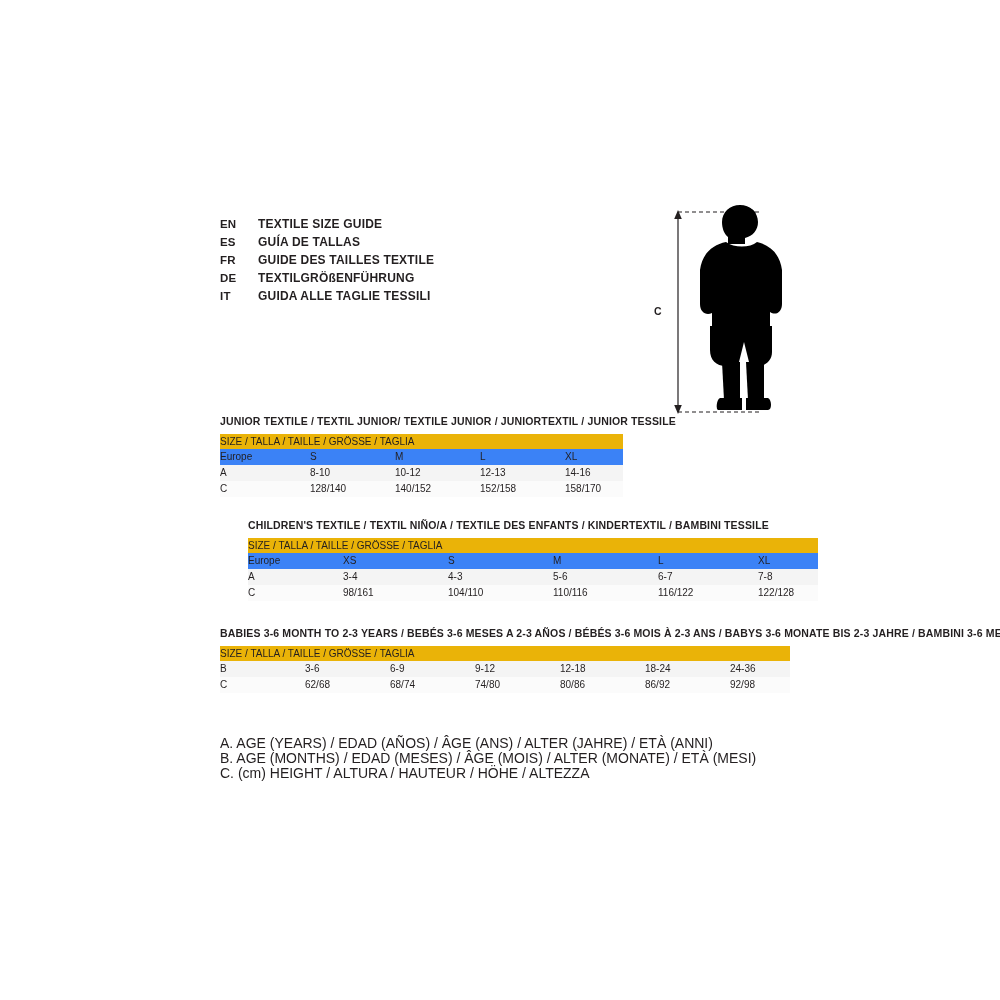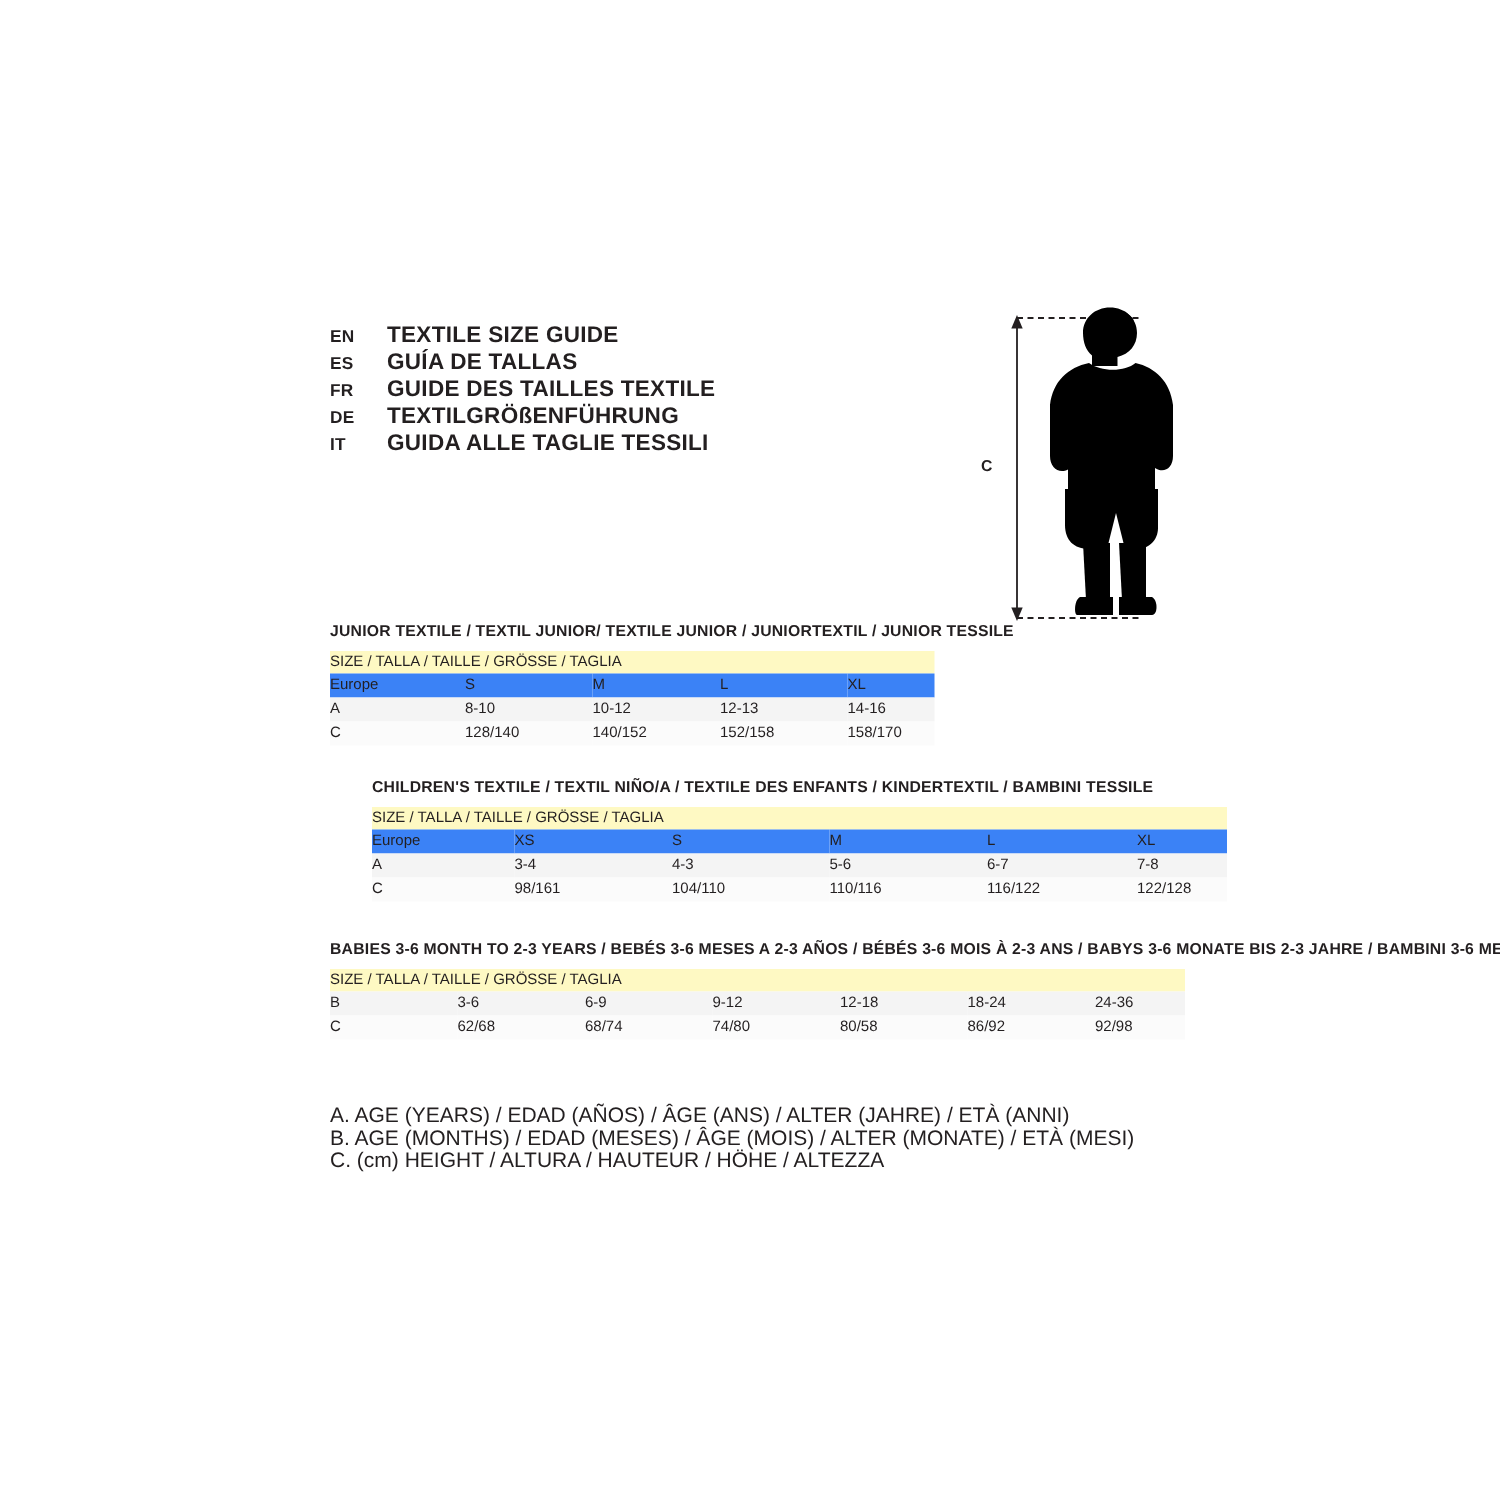--- a/index.html
+++ b/index.html
@@ -38,21 +38,21 @@
     line-height: 18px;
   }
   .lang-code {
     width: 38px;
     font-size: 11.5px;
     font-weight: bold;
     letter-spacing: 0.2px;
     color: #231f20;
   }
   .lang-title {
-    font-size: 15px;
+    font-size: 12px;
     font-weight: bold;
     letter-spacing: 0.2px;
     color: #231f20;
     white-space: nowrap;
   }
 
   
   .figure-wrap {
     position: absolute;
     left: 640px;
@@ -90,21 +90,21 @@
   }
   table.size-table td,
   table.size-table th {
     padding: 0;
     text-align: left;
     vertical-align: middle;
     font-weight: normal;
     color: #231f20;
   }
   .hdr-row td {
-    background: #fef9c3;
+    background: #eab308;
     color: #ffffff;
     font-size: 10px;
     font-weight: normal;
     height: 15px;
     line-height: 15px;
     padding-left: 4px;
   }
   .col-row td {
     background: #3b82f6;
     height: 16px;
@@ -298,21 +298,21 @@
           <td>9-12</td>
           <td>12-18</td>
           <td>18-24</td>
           <td>24-36</td>
         </tr>
         <tr class="data-row alt">
           <td>C</td>
           <td>62/68</td>
           <td>68/74</td>
           <td>74/80</td>
-          <td>80/58</td>
+          <td>80/86</td>
           <td>86/92</td>
           <td>92/98</td>
         </tr>
       </tbody>
     </table>
   </div>
 
   <div class="legend">
     <div>A. AGE (YEARS) / EDAD (AÑOS) / ÂGE (ANS) / ALTER (JAHRE) / ETÀ (ANNI)</div>
     <div>B. AGE (MONTHS) / EDAD (MESES) / ÂGE (MOIS) / ALTER (MONATE) / ETÀ (MESI)</div>

